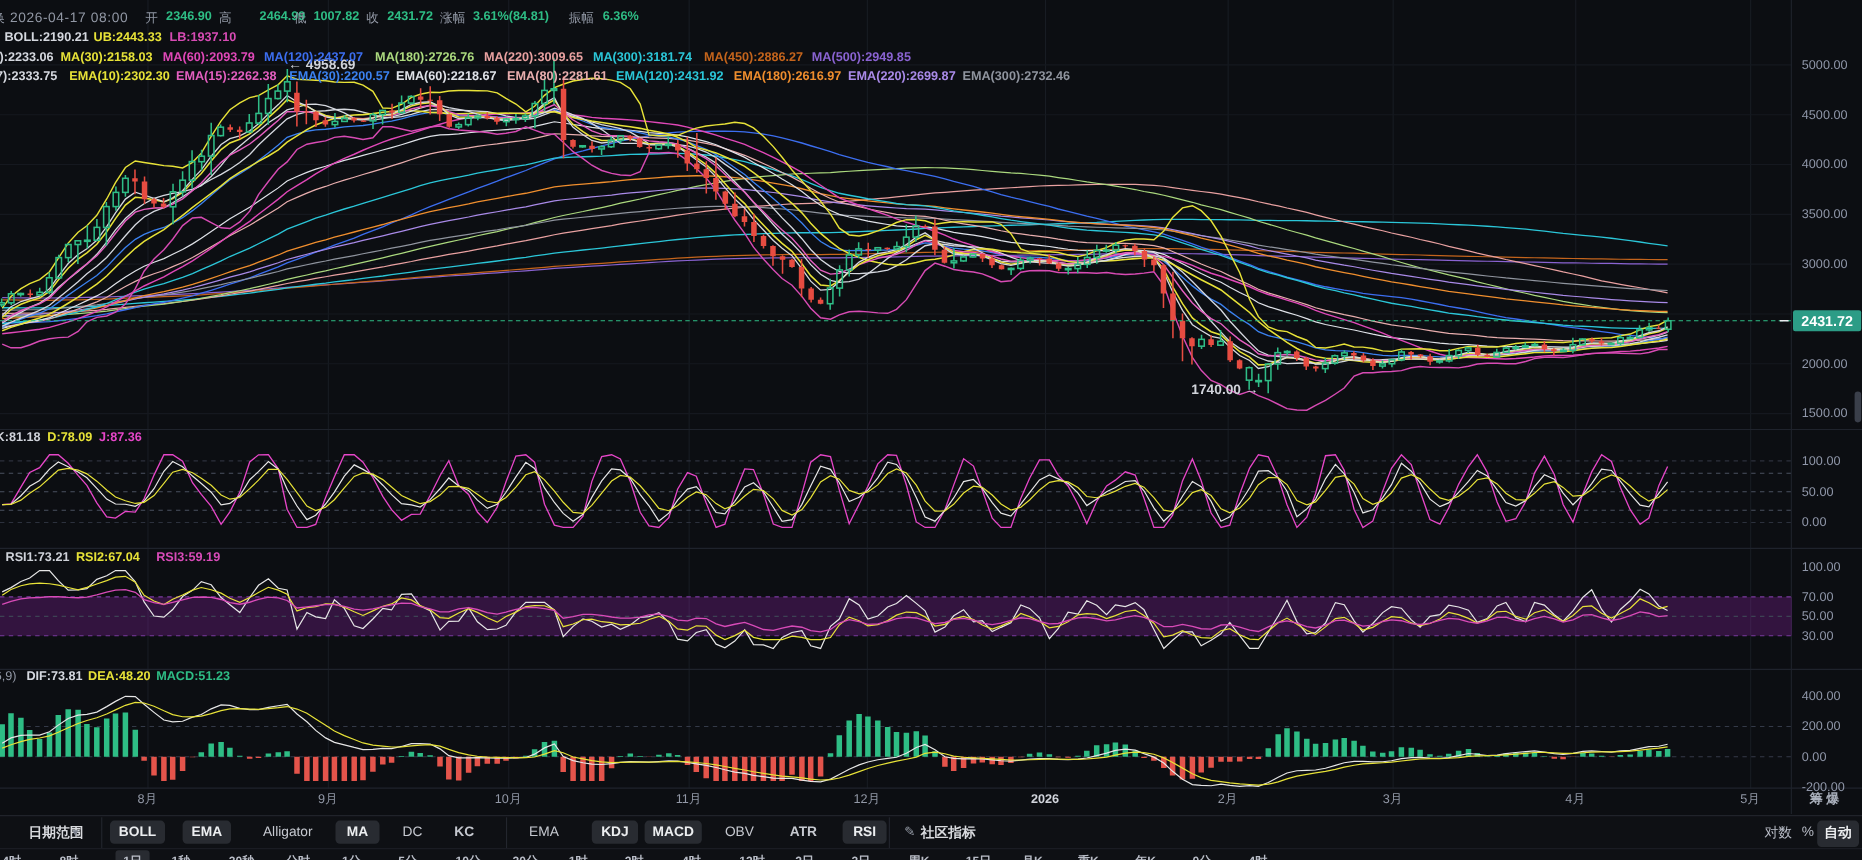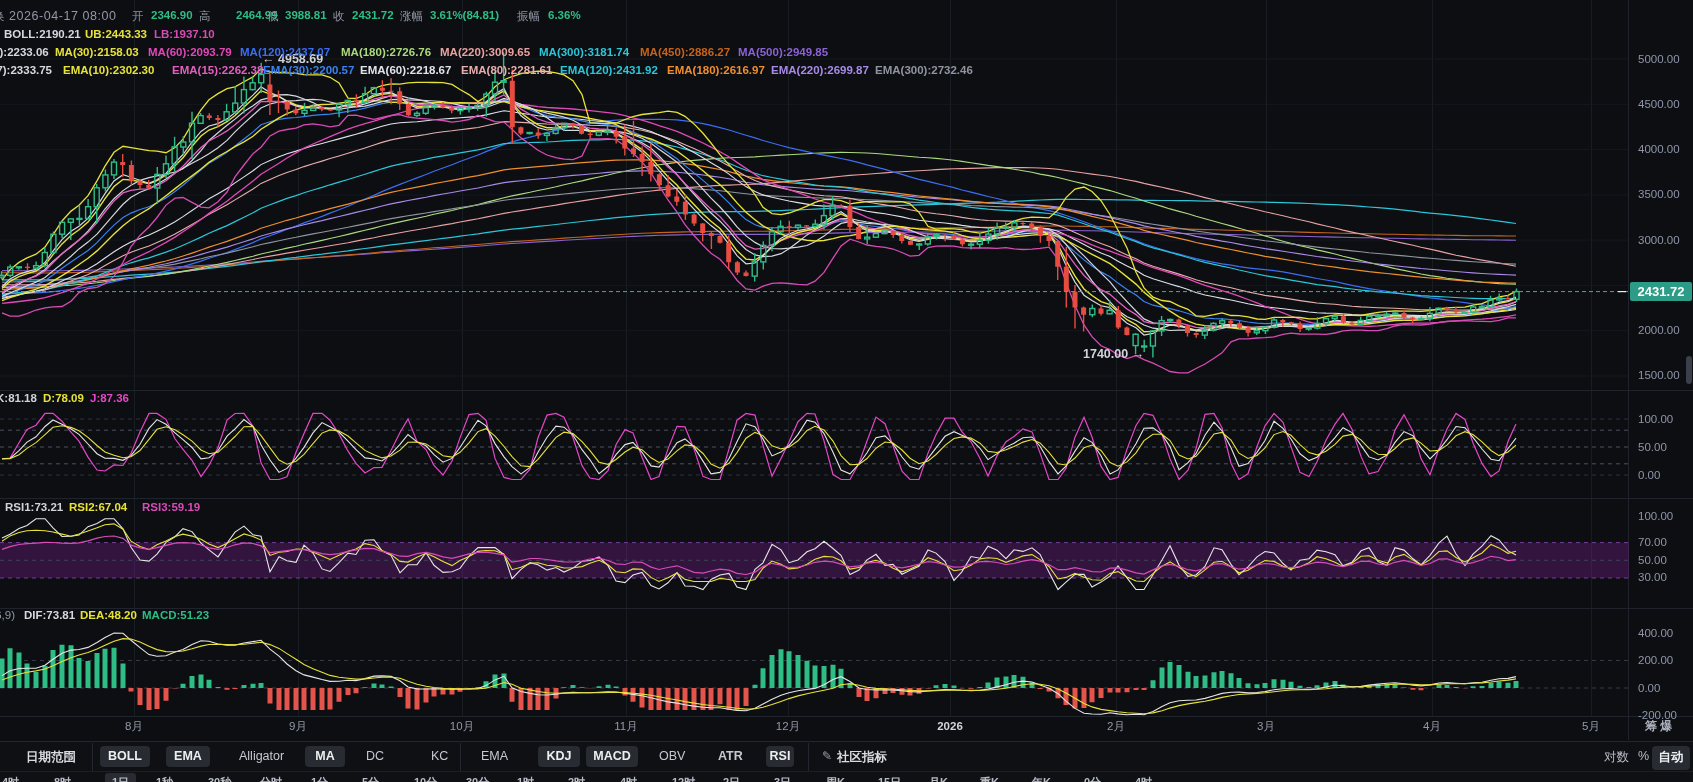--- a/index.html
+++ b/index.html
@@ -241,21 +241,21 @@
 <rect x="1686" y="356" width="6" height="28" rx="3" fill="#3a3f4a"></rect>
 </svg>
 <div class="row" style="left:0;top:9px">
       <span class="g a" style="left:-7px">换</span>
       <span class="g a" style="left:9px;font-size:12.5px;letter-spacing:0.55px;font-weight:400">2026-04-17 08:00</span>
       <span class="g a" style="left:132px">开</span>
       <span class="grn a" style="left:151px">2346.90</span>
       <span class="g a" style="left:199px">高</span>
       <span class="grn a" style="left:236px">2464.99</span>
       <span class="g a" style="left:267px">低</span>
-      <span class="grn a" style="left:285px">3988.81</span>
+      <span class="grn a" style="left:285px">1007.82</span>
       <span class="g a" style="left:333px">收</span>
       <span class="grn a" style="left:352px">2431.72</span>
       <span class="g a" style="left:400px">涨幅</span>
       <span class="grn a" style="left:430px">3.61%(84.81)</span>
       <span class="g a" style="left:517px">振幅</span>
       <span class="grn a" style="left:548px">6.36%</span>
     </div>
 <div class="row" style="left:0;top:27.5px">
       <span class="w a" style="left:4px">BOLL:2190.21</span>
       <span class="y a" style="left:85px">UB:2443.33</span>
@@ -268,21 +268,21 @@
       <span class="bl a" style="left:240px">MA(120):2437.07</span>
       <span class="pg a" style="left:341px">MA(180):2726.76</span>
       <span class="sa a" style="left:440px">MA(220):3009.65</span>
       <span class="cy a" style="left:539px">MA(300):3181.74</span>
       <span class="or a" style="left:640px">MA(450):2886.27</span>
       <span class="pu a" style="left:738px">MA(500):2949.85</span>
     </div>
 <div class="row" style="left:0;top:63.5px">
       <span class="w a" style="left:-33px">EMA(7):2333.75</span>
       <span class="y a" style="left:63px">EMA(10):2302.30</span>
-      <span class="pk a" style="left:172px">EMA(15):2262.38</span>
+      <span class="pk a" style="left:160px">EMA(15):2262.38</span>
       <span class="bl2 a" style="left:263px">EMA(30):2200.57</span>
       <span class="pw a" style="left:360px">EMA(60):2218.67</span>
       <span class="a" style="color:#e8aeae;left:461px">EMA(80):2281.61</span>
       <span class="cy a" style="left:560px">EMA(120):2431.92</span>
       <span class="or2 a" style="left:667px">EMA(180):2616.97</span>
       <span class="pu2 a" style="left:771px">EMA(220):2699.87</span>
       <span class="gy a" style="left:875px">EMA(300):2732.46</span>
     </div>
 <div class="row" style="left:0;top:392px">
       <span class="a" style="color:#cfd2d9;left:-4px">K:81.18</span>
@@ -301,29 +301,29 @@
       <span class="grn a" style="left:142px">MACD:51.23</span>
     </div>
 <div id="toolbar">
  <span class="ti" style="left:26px;font-weight:700;color:#d8dade">日期范围</span>
       <span class="ti" style="left:64px;color:#7d828e;font-size:9px;top:10px">▼</span>
  <span class="ti on" style="left:100px;width:50px">BOLL</span>
  <span class="ti on" style="left:166px;width:44px">EMA</span>
  <span class="ti" style="left:239px;color:#c5c8cf;font-weight:400">Alligator</span>
  <span class="ti on" style="left:305px;width:40px">MA</span>
  <span class="ti" style="left:366px;color:#c5c8cf;font-weight:400">DC</span>
- <span class="ti" style="left:431px;color:#c5c8cf;font-weight:400">KC</span>
+ <span class="ti" style="left:413px;color:#c5c8cf;font-weight:700">KC</span>
  <span class="tdiv" style="left:460px"></span>
       <span class="tdiv" style="left:92px"></span>
  <span class="ti" style="left:481px;color:#c5c8cf;font-weight:400">EMA</span>
  <span class="ti on" style="left:538px;width:42px">KDJ</span>
  <span class="ti on" style="left:586px;width:52px">MACD</span>
  <span class="ti" style="left:659px;color:#c5c8cf;font-weight:400">OBV</span>
  <span class="ti" style="left:718px;color:#c5c8cf;font-weight:700">ATR</span>
- <span class="ti on" style="left:766px;width:28px">RSI</span>
+ <span class="ti on" style="left:766px;width:40px">RSI</span>
  <span class="tdiv" style="left:808px"></span>
       <span class="ti" style="left:822px;color:#9aa0ac;font-size:12px">✎</span>
  <span class="ti" style="left:837px;font-weight:700;color:#d8dade">社区指标</span>
  <span class="ti" style="left:1604px;color:#b9bdc7">对数</span>
  <span class="ti" style="left:1638px;color:#b9bdc7">%</span>
  <span class="ti on" style="left:1652px;width:38px">自动</span>
 </div>
 <div id="botrow">
       <span class="bitem" style="left:2px">4时</span>
       <span class="bitem" style="left:54px">8时</span>

